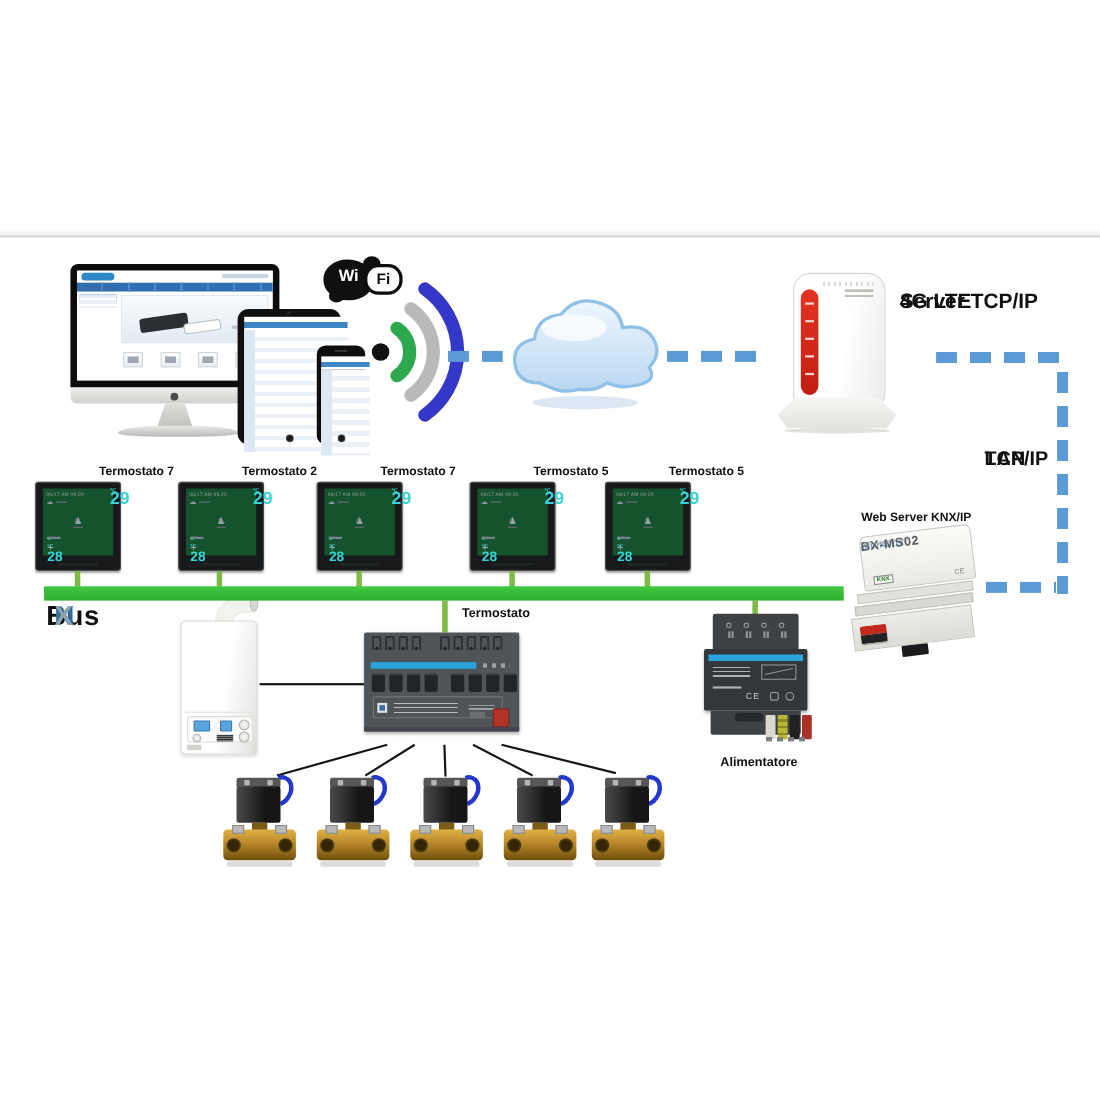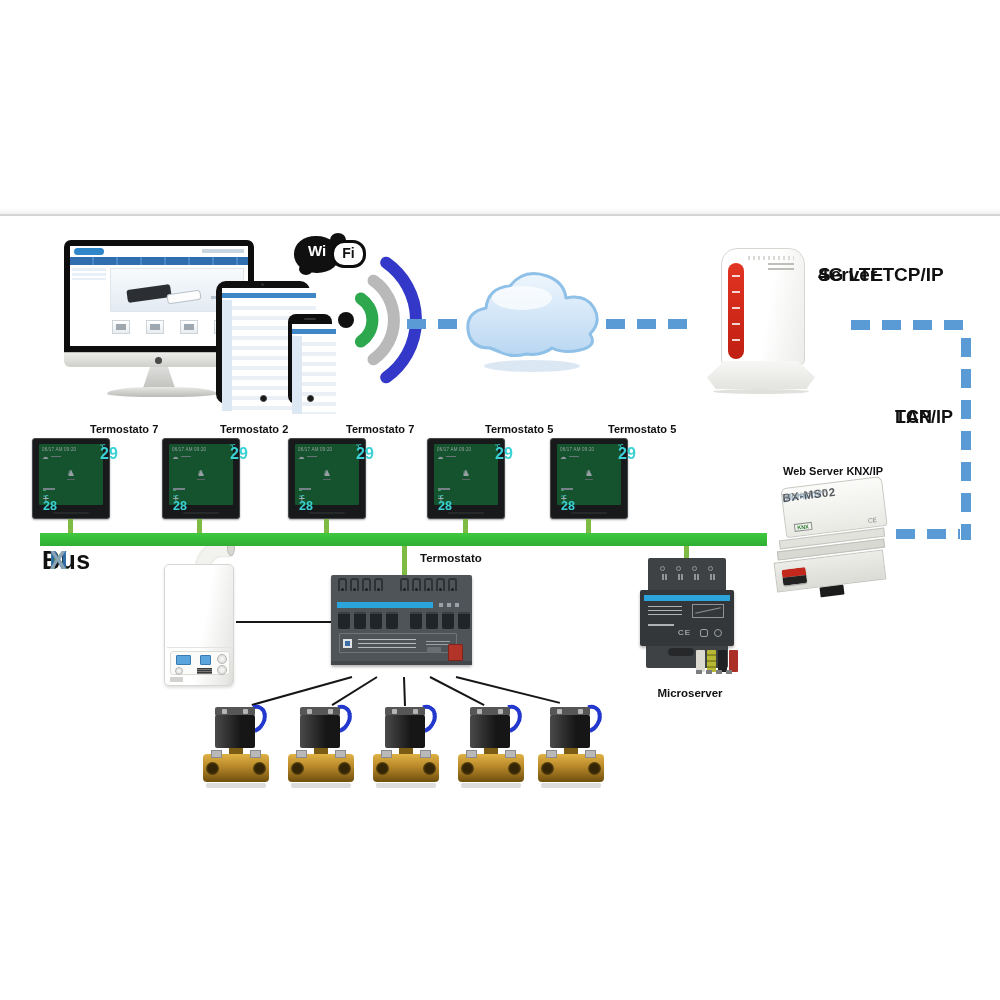--- a/index.html
+++ b/index.html
@@ -573,21 +573,21 @@
     </div>
     <div class="bottom">
       <span class="slot"></span>
       <span class="term" style="left:50px;background:#dcd9d0"></span>
       <span class="term" style="left:61px;background:repeating-linear-gradient(180deg,#b8b835 0 4px,#8b8b20 4px 6px)"></span>
       <span class="term" style="left:72px;background:#1f2123"></span>
       <span class="term" style="left:83px;background:#ab3126"></span>
     </div>
     <div class="feet"></div>
   </div>
-  <div class="lbl psu-label">Microserver</div>
+  <div class="lbl psu-label">Alimentatore</div>
 
   <div class="lbl ws-label">Web Server KNX/IP</div>
   <div class="ws">
     <div class="top">
       <span class="brand">blumotix</span>
       <span class="model">BX-MS02</span>
       <span class="sub">Microserver KNX</span>
       <span class="knx-chip">KNX</span>
       <span class="ce">CE</span>
     </div>

